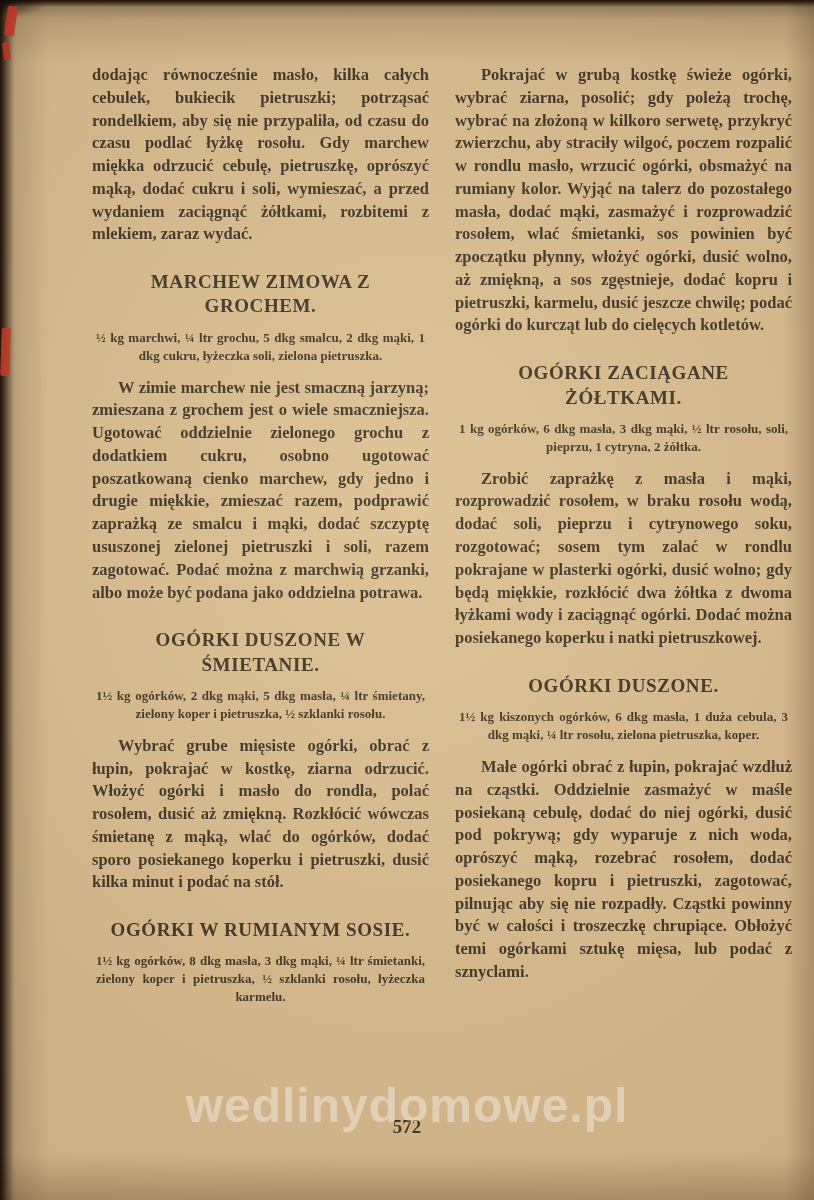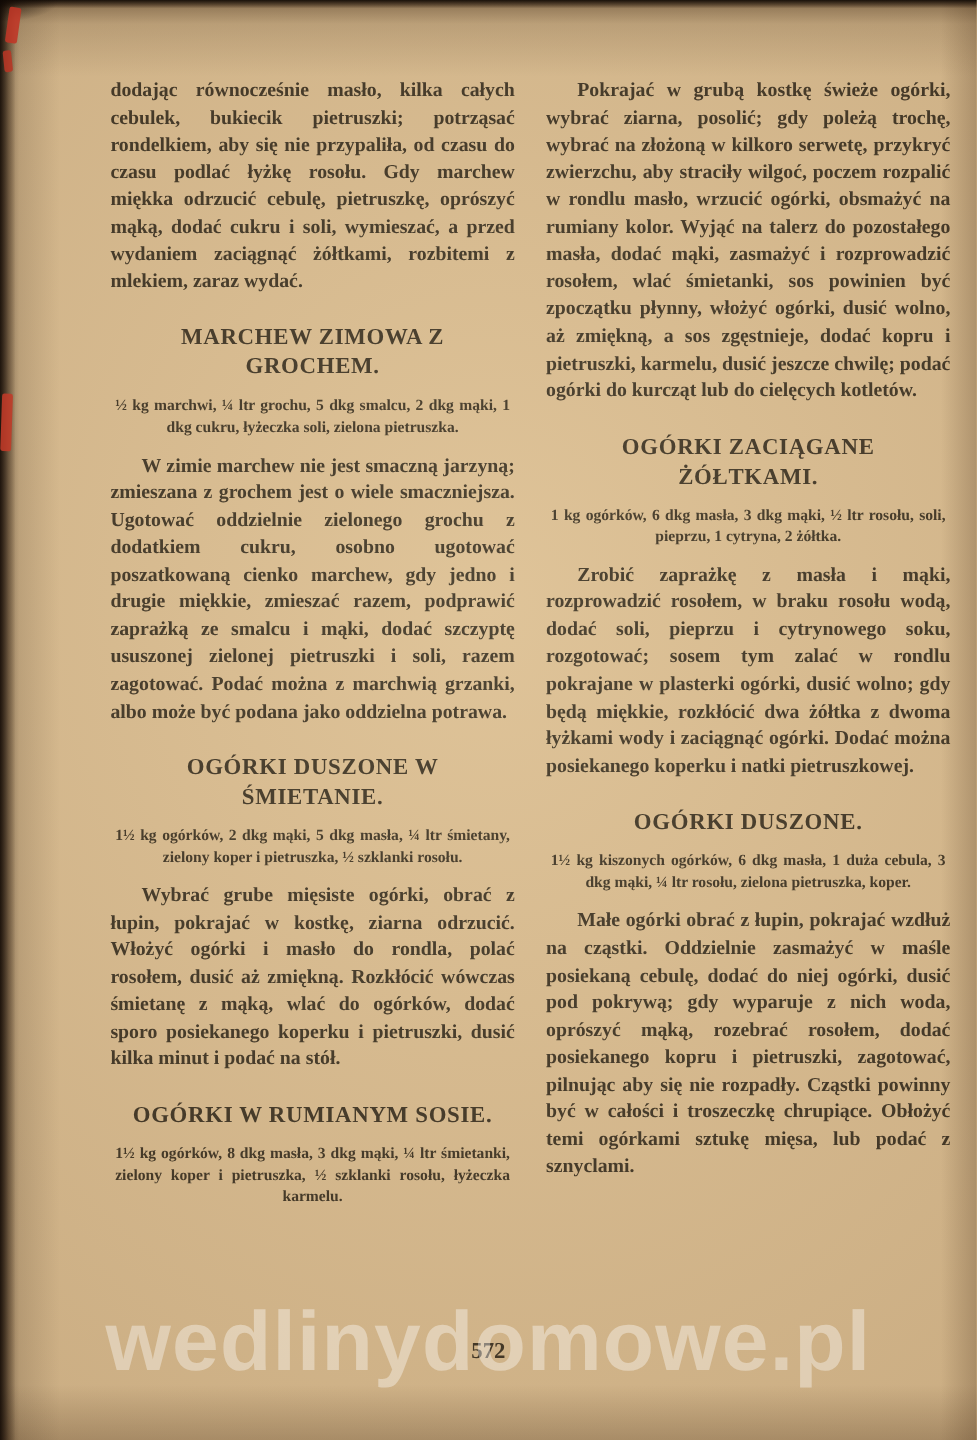--- a/index.html
+++ b/index.html
@@ -50,21 +50,21 @@
   }
   .pagenum{
     position:absolute;left:0;right:0;top:1116px;z-index:3;
     text-align:center;font-size:19px;font-weight:700;color:#2e2517;
     font-family:"Liberation Serif", serif;
   }
   .watermark{
     position:absolute;left:0;right:0;top:1078px;z-index:8;
     text-align:center;white-space:nowrap;pointer-events:none;
     font-family:"Liberation Sans", sans-serif;font-weight:700;
-    font-size:70px;letter-spacing:1px;color:rgba(255,255,255,.38);
+    font-size:48px;letter-spacing:1px;color:rgba(255,255,255,.38);
   }
 </style>
 </head>
 <body>
 
 <div class="page">
 
   <div class="content">
 
     <div class="col">

